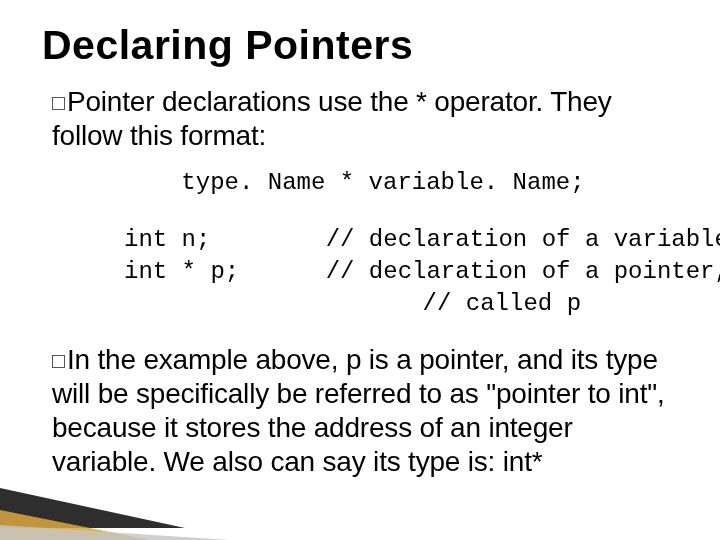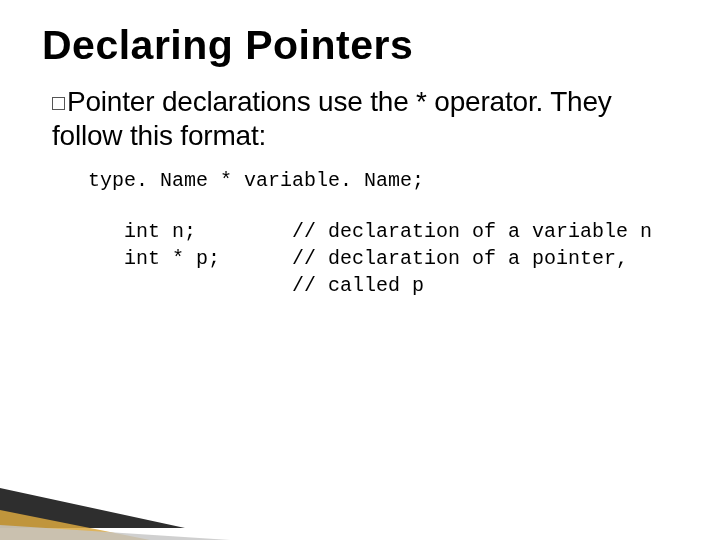--- a/index.html
+++ b/index.html
@@ -43,25 +43,26 @@
     width: 11px;
     height: 11px;
     border: 1.5px solid #555;
     vertical-align: baseline;
     margin-right: 2px;
     position: relative;
     top: -1px;
   }
   .code-block {
     font-family: "Courier New", monospace;
-    font-size: 20px;
+    font-size: 24px;
     line-height: 1.35;
     white-space: pre;
     margin: 8px 0 24px 36px;
     letter-spacing: 0;
+    text-align: center;
   }
   .code-block.indent2 {
     margin-left: 72px;
     margin-bottom: 22px;
   }
   .deco {
     position:absolute;
     left:0;
     bottom:0;
     width:230px;
@@ -81,20 +82,23 @@
     <p class="bullet">
       <span class="bullet-mark"></span><span>Pointer</span><span> declarations use the * operator.  They follow this format:</span>
     </p>
 
     <div class="code-block">type. Name * variable. Name;</div>
 
     <div class="code-block indent2">int n;        // declaration of a variable n
 int * p;      // declaration of a pointer,
               // called p</div>
 
+    <p class="bullet">
+      <span class="bullet-mark"></span><span>In</span><span> the example above, p is a pointer, and its type will be specifically be referred to as "pointer to int", because it stores the address of an integer variable. We also can say its type is: int*</span>
+    </p>
 
   </div>
 
   <svg class="deco" viewBox="0 0 230 70">
     <polygon points="0,18 185,58 0,58" fill="#2e2e2e"></polygon>
     <polygon points="0,40 150,70 0,70" fill="#d9a73e" opacity="0.85"></polygon>
     <polygon points="0,55 230,70 0,70" fill="#c4c4c4" opacity="0.8"></polygon>
   </svg>
 
 </div>

